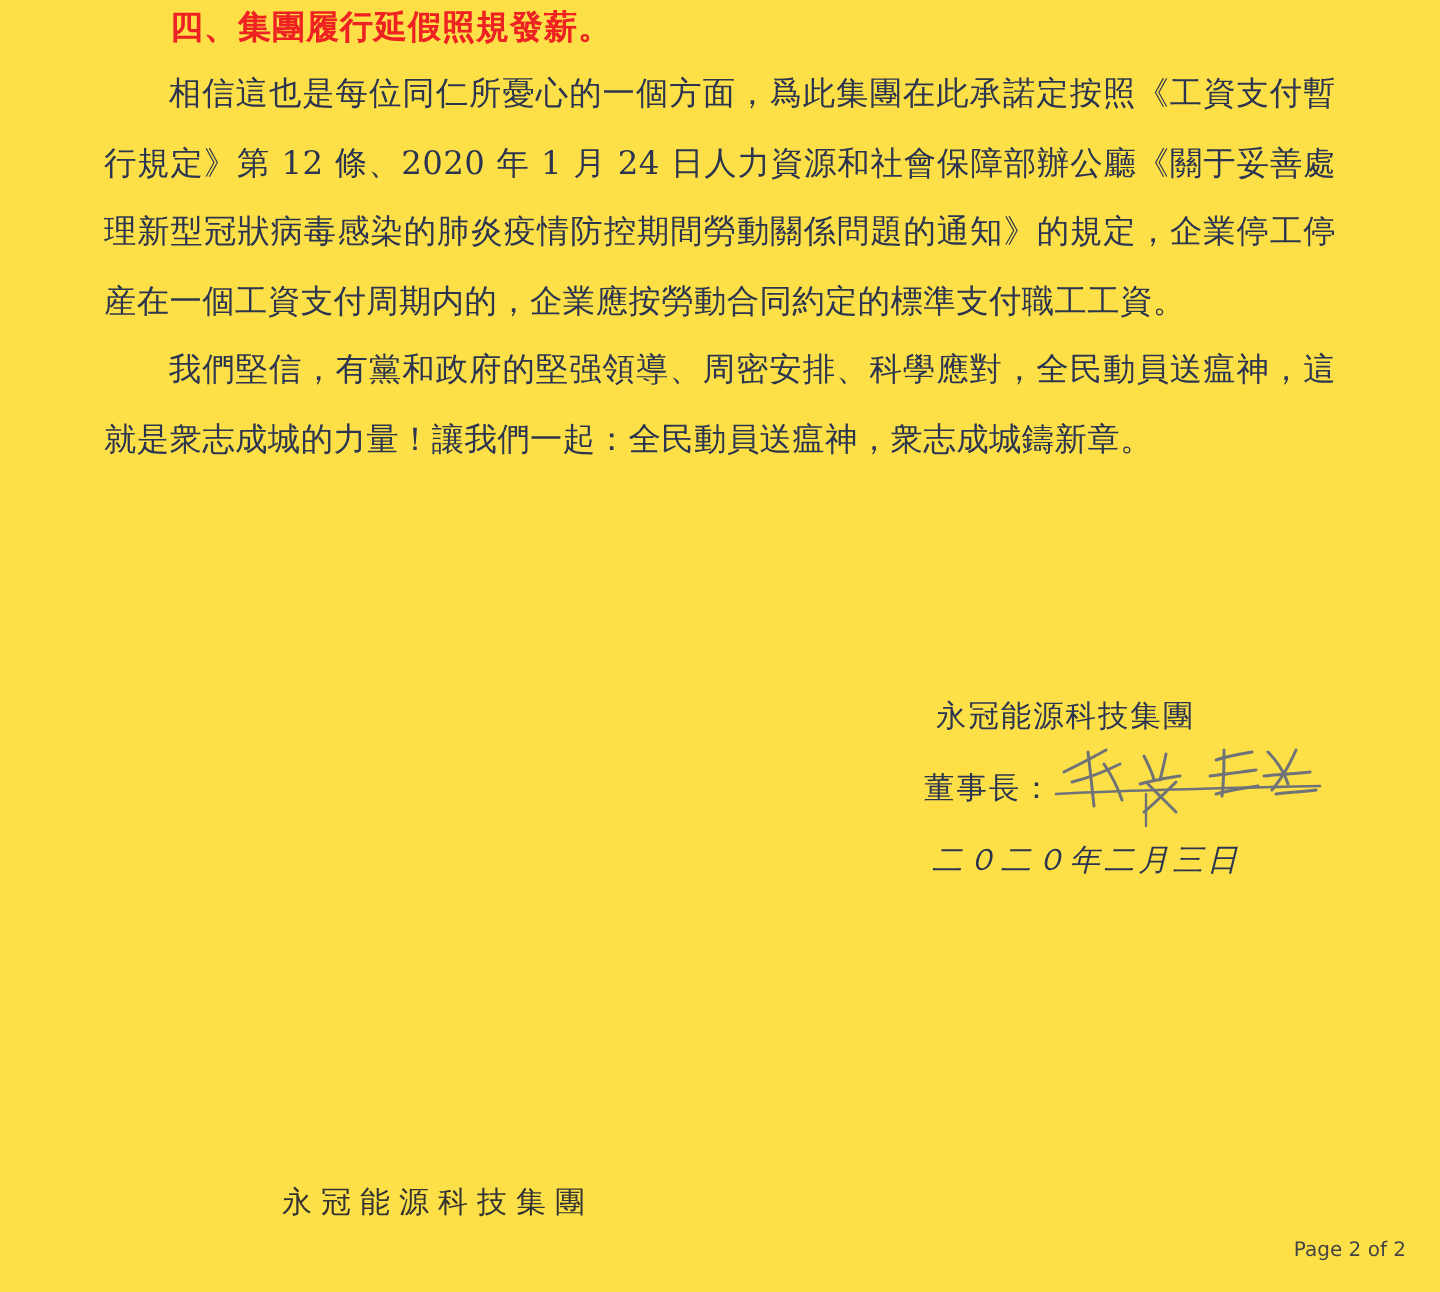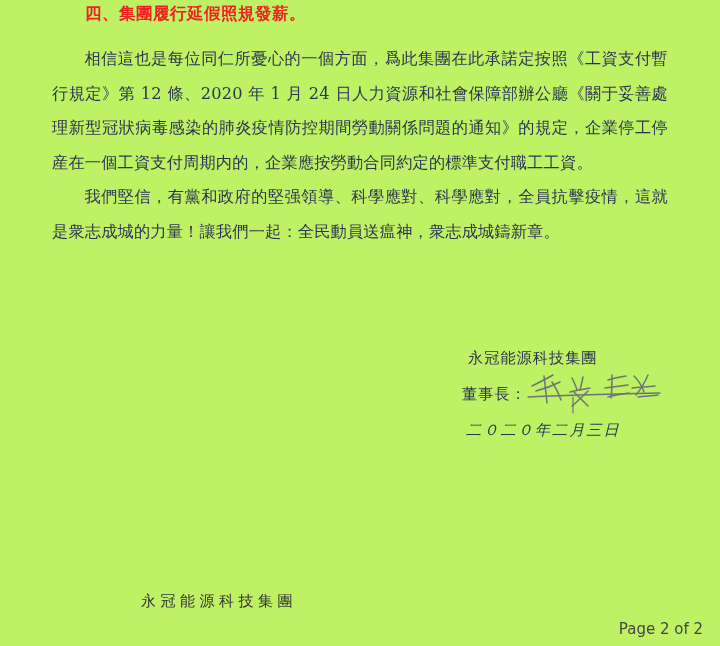--- a/index.html
+++ b/index.html
@@ -13,21 +13,21 @@
     height: 646px;
     position: relative;
     overflow: hidden;
     font-family: "DejaVu Serif", "Liberation Serif", serif;
     -webkit-font-smoothing: antialiased;
   }
 
   .page {
     position: absolute;
     inset: 0;
-    background: #bef264;
+    background: #fde047;
   }
 
   
   .section-heading {
     position: absolute;
     left: 85px;
     top: 3px;
     font-size: 16.5px;
     font-weight: bold;
     color: #ee2222;
@@ -44,21 +44,21 @@
     top: 30px;
     width: 616px;
     color: #2c3550;
     font-size: 16.2px;
     line-height: 34.5px;
     text-align: justify;
     text-justify: inter-character;
     letter-spacing: 0.2px;
   }
   .para {
-    margin: 12px 0 0 0;
+    margin: 0 0 0 0;
     text-indent: 2em;
     text-align: justify;
     text-align-last: left;
   }
   .para + .para {
     margin-top: 0;
   }
 
   
   .signature-block {
@@ -123,36 +123,36 @@
     font-size: 16.5px;
     letter-spacing: 0.1px;
     color: #2e2e2e;
     white-space: nowrap;
   }
 
   .page-number {
     position: absolute;
     right: 17px;
     top: 620px;
-    font-size: 15px;
+    font-size: 10px;
     color: #444444;
     font-family: "DejaVu Sans", "Liberation Sans", sans-serif;
     white-space: nowrap;
   }
 </style>
 </head>
 <body>
 
 <div class="page">
 
   <div class="section-heading">四、集團履行延假照規發薪。</div>
 
   <div class="body-block">
     <p class="para">相信這也是每位同仁所憂心的一個方面，爲此集團在此承諾定按照《工資支付暫行規定》第 12 條、2020 年 1 月 24 日人力資源和社會保障部辦公廳《關于妥善處理新型冠狀病毒感染的肺炎疫情防控期間勞動關係問題的通知》的規定，企業停工停産在一個工資支付周期内的，企業應按勞動合同約定的標準支付職工工資。</p>
-    <p class="para">我們堅信，有黨和政府的堅强領導、科學應對、科學應對，全員抗擊疫情，這就是衆志成城的力量！讓我們一起：全民動員送瘟神，衆志成城鑄新章。</p>
+    <p class="para">我們堅信，有黨和政府的堅强領導、周密安排、科學應對，全民動員送瘟神，這就是衆志成城的力量！讓我們一起：全民動員送瘟神，衆志成城鑄新章。</p>
   </div>
 
   <div class="signature-block">
     <span class="sig-company">永冠能源科技集團</span>
 
     <span class="sig-chairman-row">
       <span class="sig-chairman-label">董事長：</span>
       <svg class="sig-handwriting" viewBox="0 0 140 44" xmlns="http://www.w3.org/2000/svg">
         <g fill="none" stroke="#6f7378" stroke-width="1.5" stroke-linecap="round" stroke-linejoin="round">
           <path d="M6 16 C14 12, 20 9, 27 5"></path>

